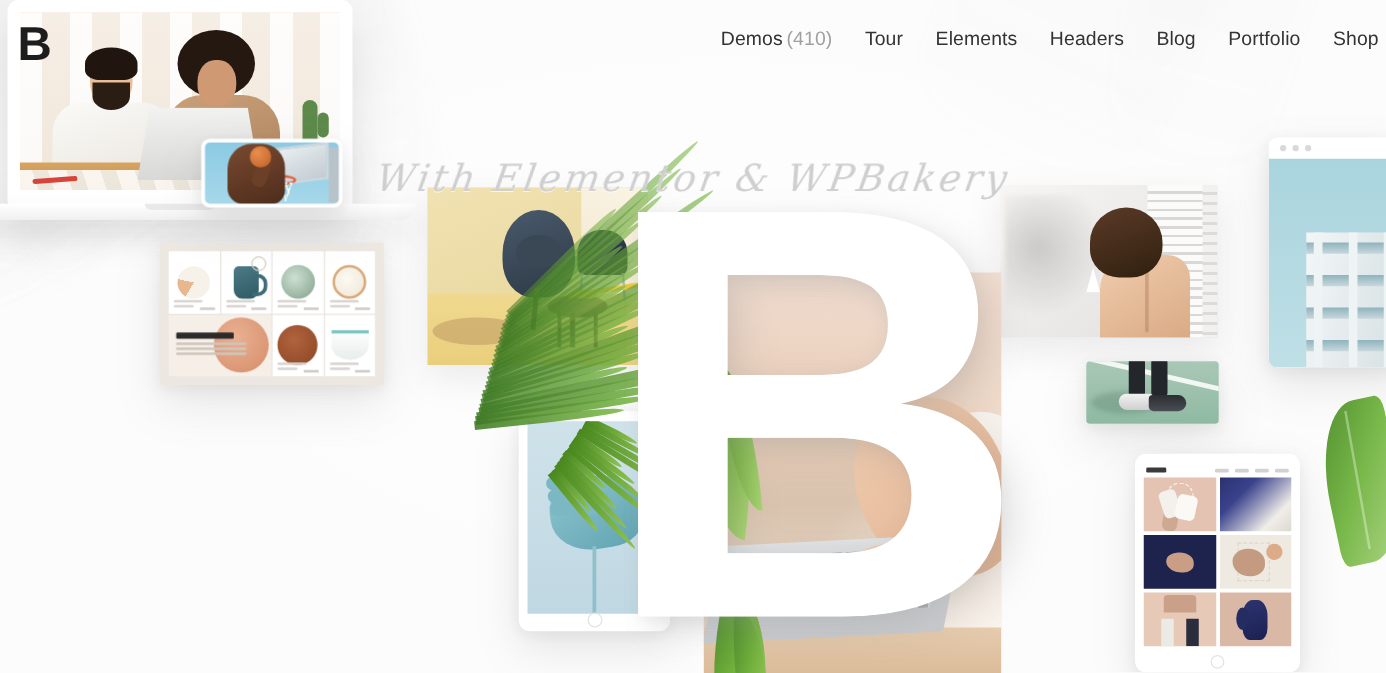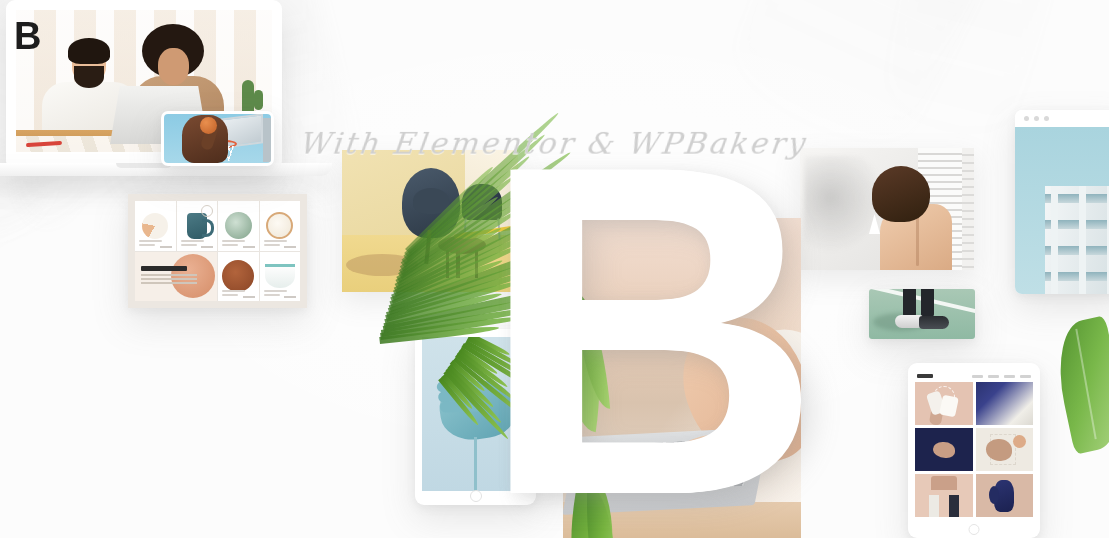--- a/index.html
+++ b/index.html
@@ -769,17 +769,26 @@
     <div class="big-b-letter">B</div>
   </div>
 
   <div class="edge-leaf">
     <div class="lf"></div>
       <div class="vein"></div>
   </div>
 
   <div class="site-header">
     <div class="logo">B</div>
+    <nav class="main-nav" id="main-nav">
+        <a class="nav-item"><span>Demos</span><span class="nav-count">(410)</span></a>
+        <a class="nav-item"><span>Tour</span></a>
+        <a class="nav-item"><span>Elements</span></a>
+        <a class="nav-item"><span>Headers</span></a>
+        <a class="nav-item"><span>Blog</span></a>
+        <a class="nav-item"><span>Portfolio</span></a>
+        <a class="nav-item"><span>Shop</span></a>
+      </nav>
   </div>
 
   <div class="hero-sub">With Elementor &amp; WPBakery</div>
 
 </div>
 
 </body></html>

